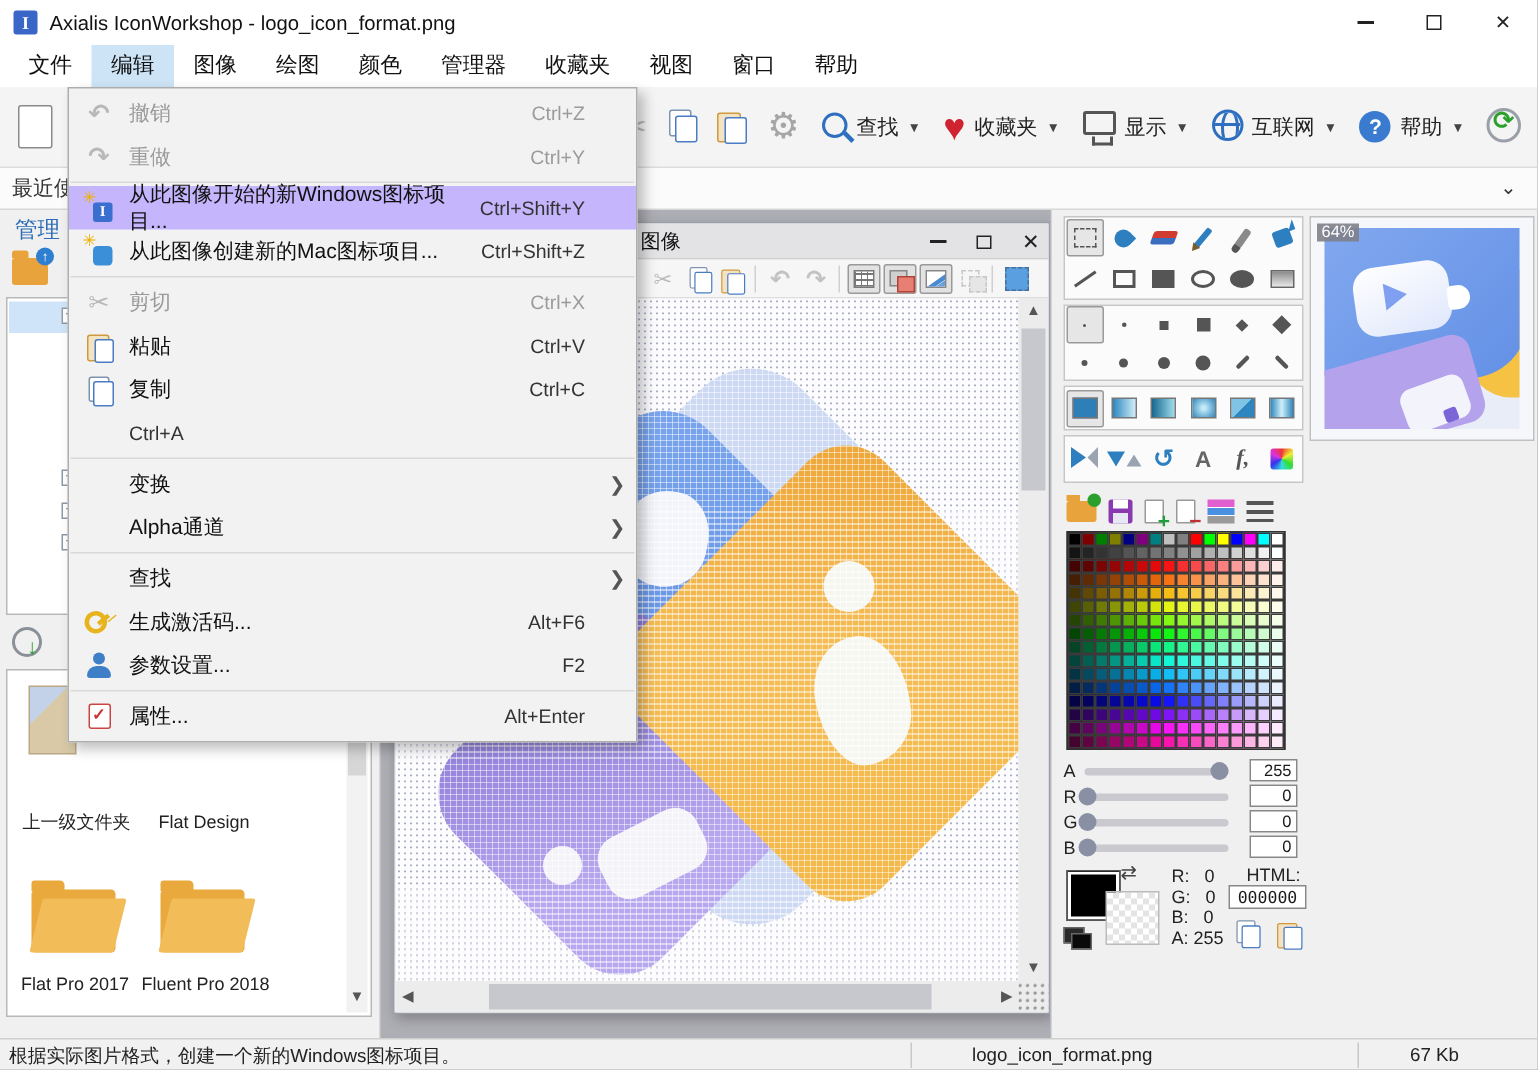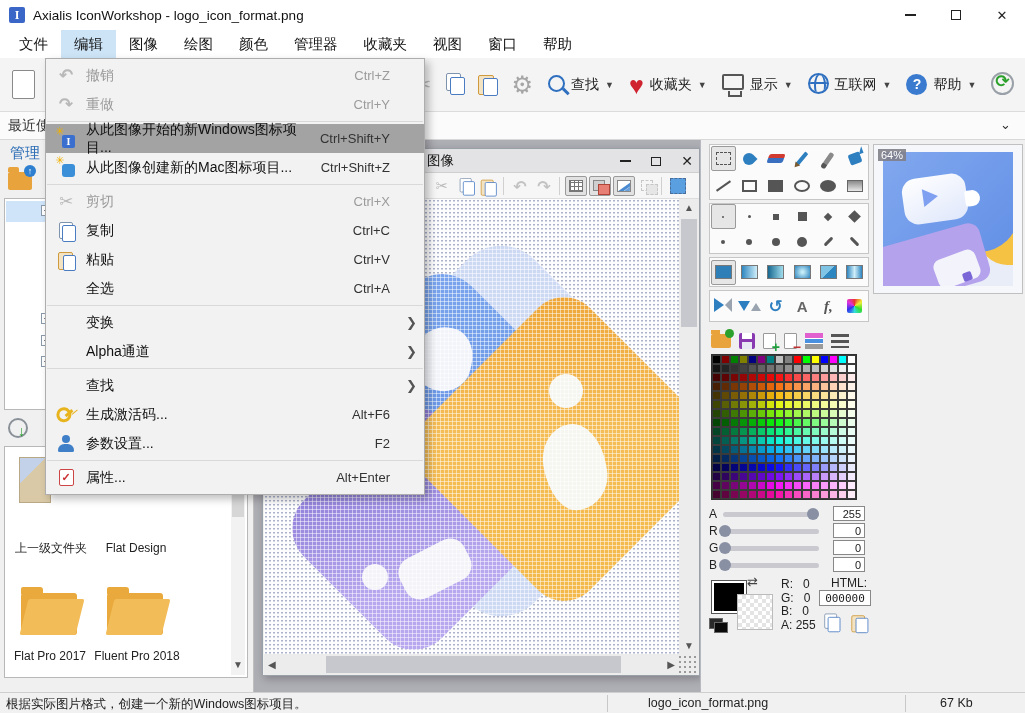--- a/index.html
+++ b/index.html
@@ -216,21 +216,21 @@
   .statusbar{position:absolute;left:0;top:692px;width:1025px;height:21px;background:#f1f1f1;border-top:1px solid #cfcfcf;font-size:12.5px;color:#222}
   .st-msg{position:absolute;left:6px;top:3px}
   .st-sep{position:absolute;top:2px;width:1px;height:17px;background:#c8c8c8}
   .st-file{position:absolute;left:648px;top:3px}
   .st-size{position:absolute;left:940px;top:3px}
 
   
   .dropdown{position:absolute;left:45px;top:58px;width:380px;background:#f2f2f2;border:1px solid #adadad;
     box-shadow:4px 4px 8px rgba(0,0,0,.25);z-index:1000;padding:2px 0}
   .m-item{height:29px;display:flex;align-items:center}
-  .m-item.highlighted{background:#a3a3a3}
+  .m-item.highlighted{background:#c4b5fd}
   .m-icon{width:40px;display:flex;align-items:center;justify-content:center;flex:0 0 40px}
   .m-label{flex:1;font-size:14px;color:#111}
   .m-item.disabled .m-label,.m-item.disabled .m-short{color:#9b9b9b}
   .m-short{font-size:13px;color:#333;padding-right:16px}
   .m-arrow{width:18px;color:#555;font-size:13px;flex:0 0 18px}
   .m-sep{height:1px;background:#d9d9d9;margin:2px 1px}
   .mi{position:relative;display:inline-block}
   .mi-undo,.mi-redo{font-size:17px;color:#b8b8b8;font-weight:bold}
   .mi-cut{font-size:17px;color:#b8b8b8}
   .mi-copy{width:15px;height:18px}
@@ -930,37 +930,36 @@
       <div class="m-item disabled">
         <span class="m-icon">
           <span class="mi mi-cut">✂</span>
         </span>
         <span class="m-label">剪切</span>
         <span class="m-short">Ctrl+X</span>
         <span class="m-arrow"></span>
       </div>
       <div class="m-item">
         <span class="m-icon">
+          <span class="mi mi-paste"></span>
+        </span>
+        <span class="m-label">粘贴</span>
+        <span class="m-short">Ctrl+V</span>
+        <span class="m-arrow"></span>
+      </div>
+      <div class="m-item">
+        <span class="m-icon">
           <span class="mi mi-copy"></span>
         </span>
         <span class="m-label">复制</span>
         <span class="m-short">Ctrl+C</span>
         <span class="m-arrow"></span>
       </div>
       <div class="m-item">
-        <span class="m-icon">
-          <span class="mi mi-paste"></span>
-        </span>
-        <span class="m-label">粘贴</span>
-        <span class="m-short">Ctrl+V</span>
-        <span class="m-arrow"></span>
-      </div>
-      <div class="m-item">
         <span class="m-icon"></span>
-        <span class="m-label">全选</span>
         <span class="m-short">Ctrl+A</span>
         <span class="m-arrow"></span>
       </div>
       <div class="m-sep"></div>
       <div class="m-item">
         <span class="m-icon"></span>
         <span class="m-label">变换</span>
         <span class="m-arrow">❯</span>
       </div>
       <div class="m-item">

